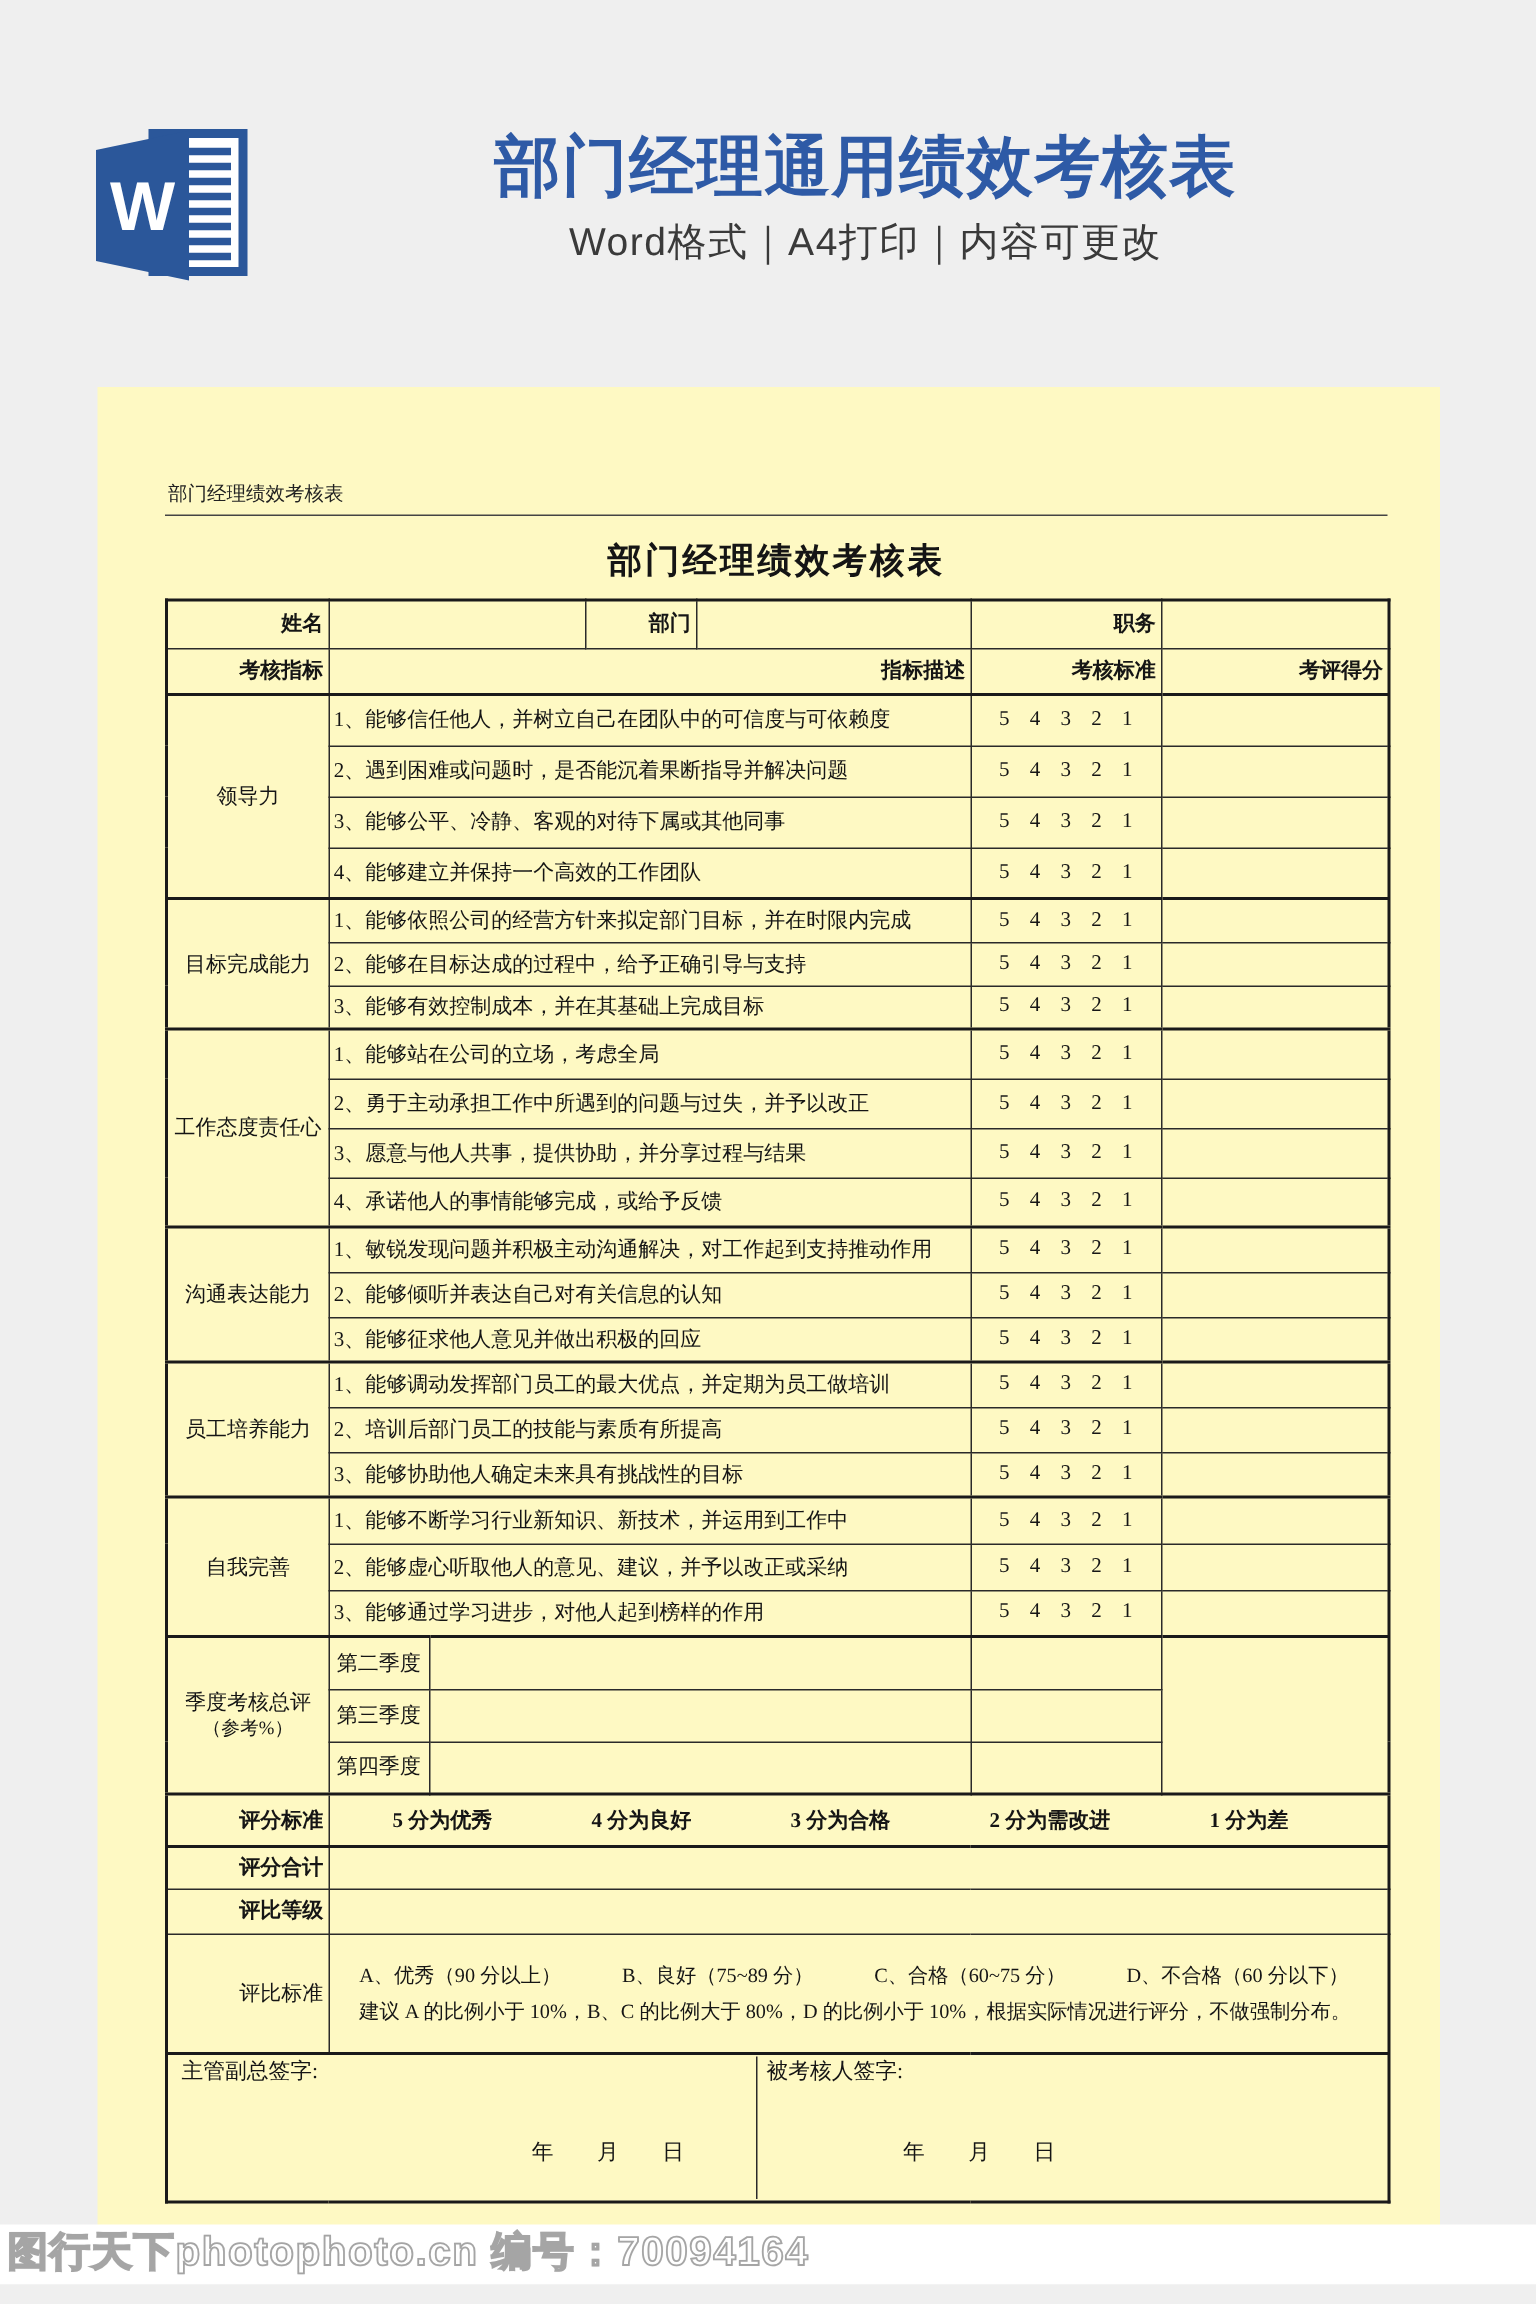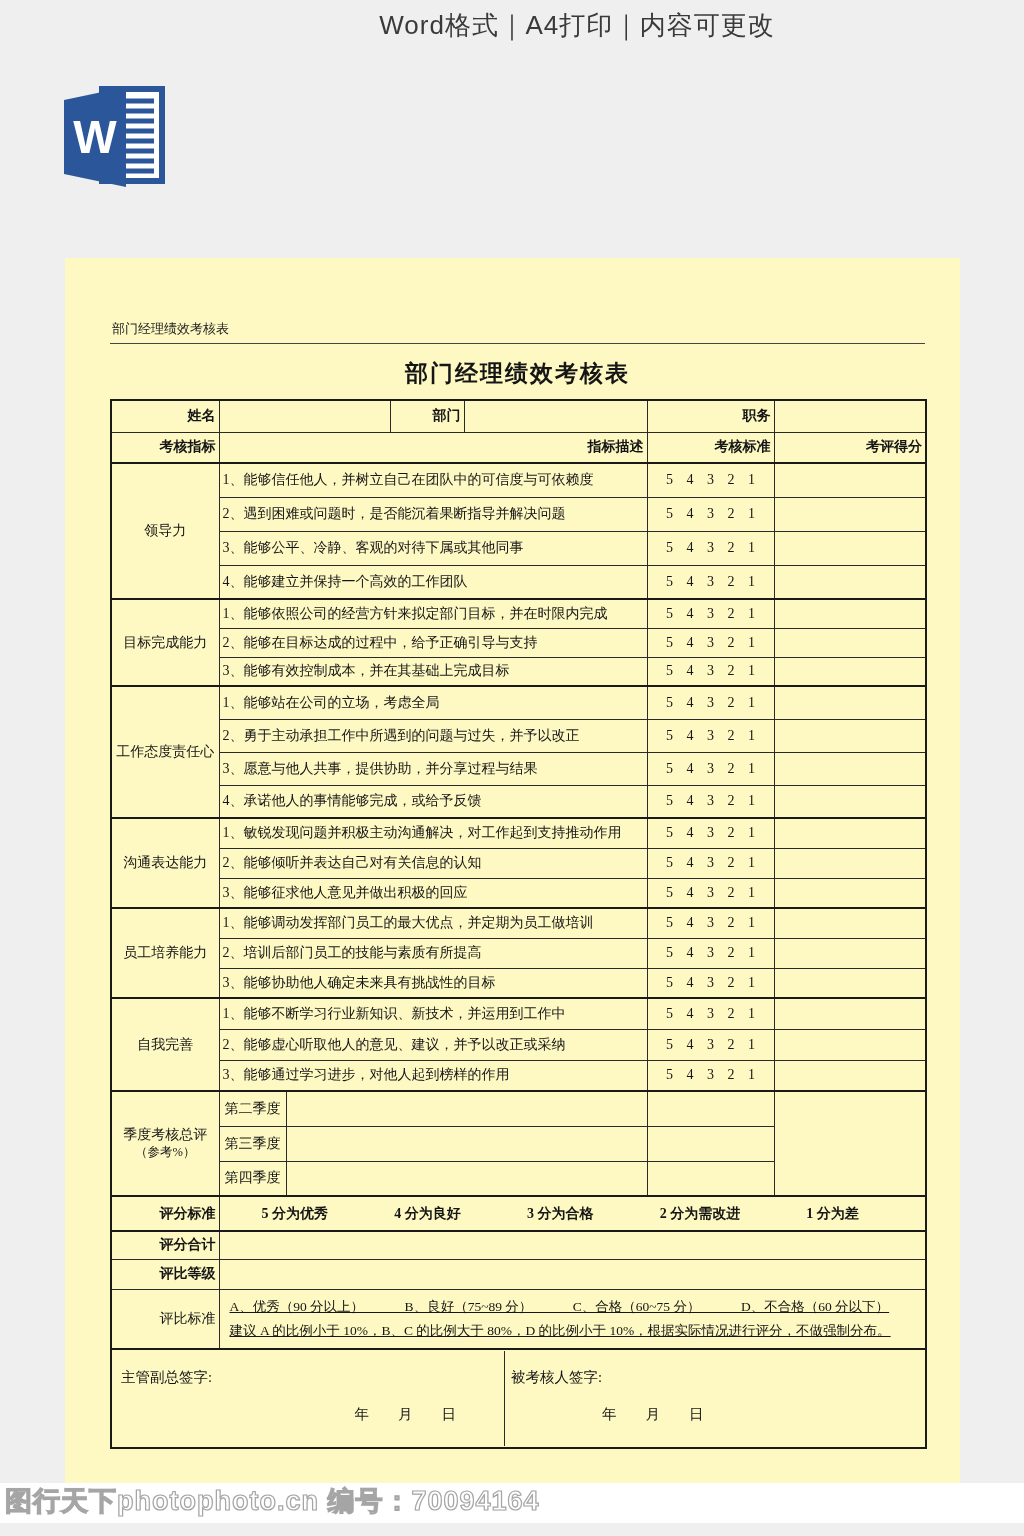--- a/index.html
+++ b/index.html
@@ -48,21 +48,21 @@
   td.lbl{text-align:center;}
   td.qlbl{text-align:center;font-size:13.5px;}
   .qlabel2{font-size:12.5px;}
   .legend-wrap{display:flex;justify-content:space-around;align-items:center;padding:0 30px 0 6px;}
   .grading-line{padding:2px 6px;font-size:13.5px;line-height:1.65;}
   
   td.sigcell{padding:0;}
   .sig-wrap{display:flex;width:100%;height:95px;}
   .sig-left{width:390px;border-right:1px solid #2a2a2a;box-sizing:border-box;display:flex;flex-direction:column;}
   .sig-right{flex:1;display:flex;flex-direction:row;}
-  .sig-label{padding:17px 0 0 6px;font-size:14.5px;}
+  .sig-label{padding:0 0 0 6px;font-size:14.5px;}
   .sig-date{margin-top:auto;text-align:right;padding:0 48px 22px 0;font-size:14.5px;}
   
   .page-num{width:895px;text-align:center;margin-top:14px;font-size:13px;color:#222;
     font-family:"Liberation Sans","DejaVu Sans",sans-serif;}
   .watermark-bar{
     position:absolute;left:0;top:1483px;width:1024px;height:40px;background:#ffffff;
     display:flex;align-items:flex-start;
   }
   .watermark-text{
     font-family:"Liberation Sans","DejaVu Sans",sans-serif;font-weight:bold;
@@ -85,20 +85,21 @@
       <line x1="50" y1="48" x2="92" y2="48"></line>
       <line x1="50" y1="58" x2="92" y2="58"></line>
       <line x1="50" y1="68" x2="92" y2="68"></line>
       <line x1="50" y1="78" x2="92" y2="78"></line>
       <line x1="50" y1="88" x2="92" y2="88"></line>
     </g>
     <polygon points="2,17 64,4 64,104 2,91" fill="#2b579a"></polygon>
     <text x="33" y="70" text-anchor="middle" fill="#ffffff" font-family="Liberation Sans, DejaVu Sans, sans-serif" font-size="46" font-weight="bold">W</text>
   </svg>
   <div class="banner-text">
+    <div class="banner-title">部门经理通用绩效考核表</div>
     <div class="banner-subtitle">Word格式｜A4打印｜内容可更改</div>
   </div>
 </div>
 
 <div class="paper">
   <div class="doc-header">部门经理绩效考核表</div>
   <div class="doc-title">部门经理绩效考核表</div>
 
   <table class="form">
     <colgroup>
@@ -279,21 +280,21 @@
       <td colspan="6"></td>
     </tr>
 
     <tr style="height:30px">
       <td class="c b">评比等级</td>
       <td colspan="6"></td>
     </tr>
 
     <tr style="height:53px">
       <td class="c">评比标准</td>
-      <td colspan="6" style="padding:4px;text-decoration:underline;">
+      <td colspan="6" style="padding:14px;">
         <div class="grading-line">A、优秀（90 分以上）　　　B、良好（75~89 分）　　　C、合格（60~75 分）　　　D、不合格（60 分以下）</div>
         <div class="grading-line" style="padding-top:0;">建议 A 的比例小于 10%，B、C 的比例大于 80%，D 的比例小于 10%，根据实际情况进行评分，不做强制分布。</div>
       </td>
     </tr>
 
     <tr class="thick">
       <td colspan="7" class="sigcell">
         <div class="sig-wrap">
           <div class="sig-left">
             <div class="sig-label">主管副总签字:</div>

